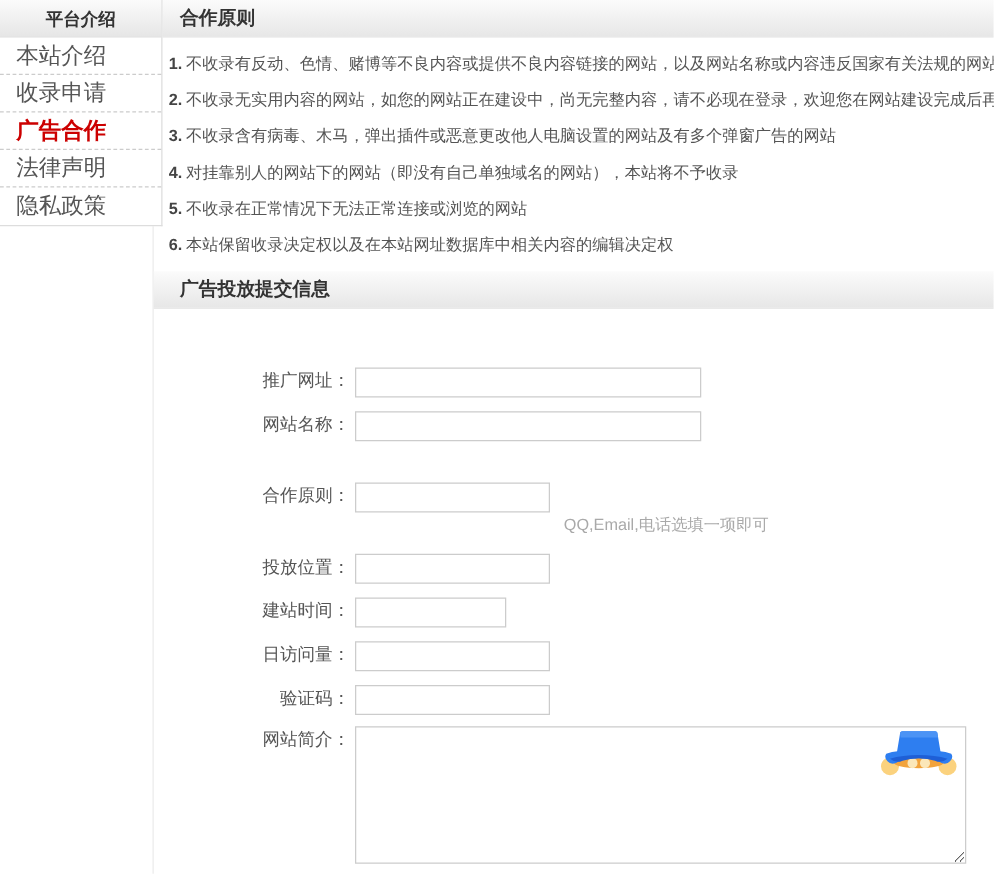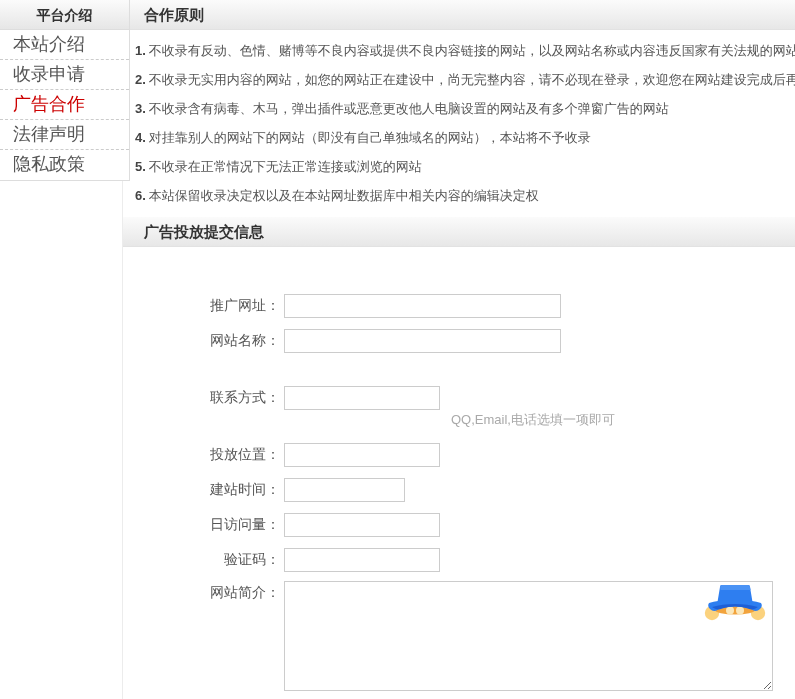--- a/index.html
+++ b/index.html
@@ -19,21 +19,21 @@
     font-size:14px; font-weight:bold; color:#333;
     background:linear-gradient(#fbfbfb,#e6e6e6);
     border-bottom:1px solid #ddd;
   }
   .sidebar-item {
     height:30px; line-height:29px; padding-left:13px;
     font-size:18px; color:#555; cursor:pointer;
     border-bottom:1px dashed #ccc;
   }
   .sidebar-item:last-child { border-bottom:none; }
-  .sidebar-item.active { color:#c00; font-weight:normal; }
+  .sidebar-item.active { color:#c00; font-weight:bold; }
   
   .main {
     margin-left:122px; min-height:699px;
     border-left:1px solid #ececec;
   }
   .section-header {
     height:30px; line-height:30px; padding-left:21px;
     font-size:15px; font-weight:bold; color:#333;
     background:linear-gradient(#fbfbfb,#e7e7e7);
     border-bottom:1px solid #e2e2e2;
@@ -111,21 +111,21 @@
       <label class="form-label">推广网址：</label>
       <input type="text" class="ti w-wide" value="" style="">
     </div>
 
     <div class="form-row">
       <label class="form-label">网站名称：</label>
       <input type="text" class="ti w-wide" value="" style="">
     </div>
 
     <div class="form-row">
-      <label class="form-label">联系方式：</label>
+      <label class="form-label">合作原则：</label>
       <input type="text" class="ti w-medium" value="" style="">
       <span class="hint">QQ,Email,电话选填一项即可</span>
     </div>
 
     <div class="form-row">
       <label class="form-label">投放位置：</label>
       <input type="text" class="ti w-medium" value="" style="">
     </div>
 
     <div class="form-row">

